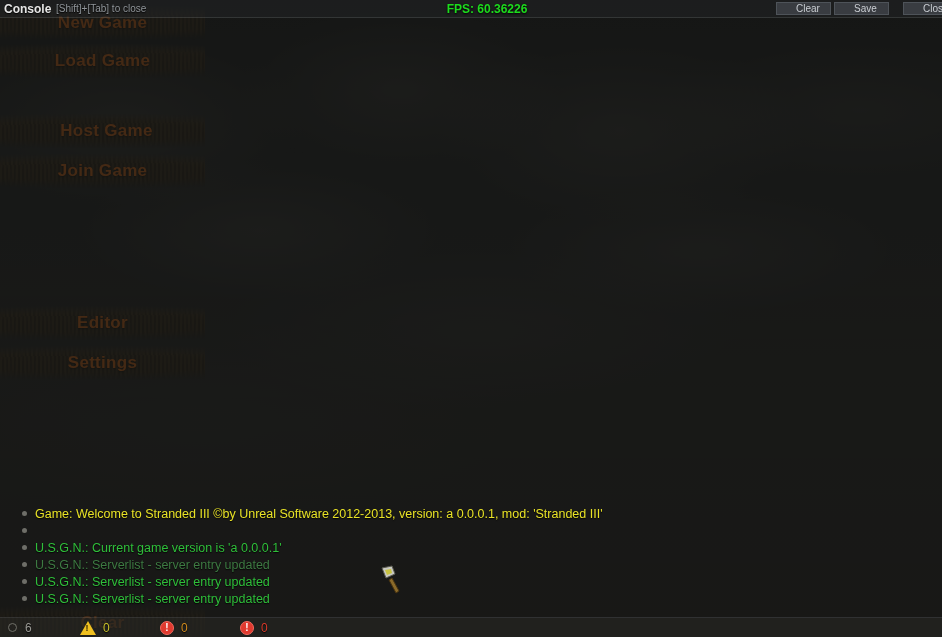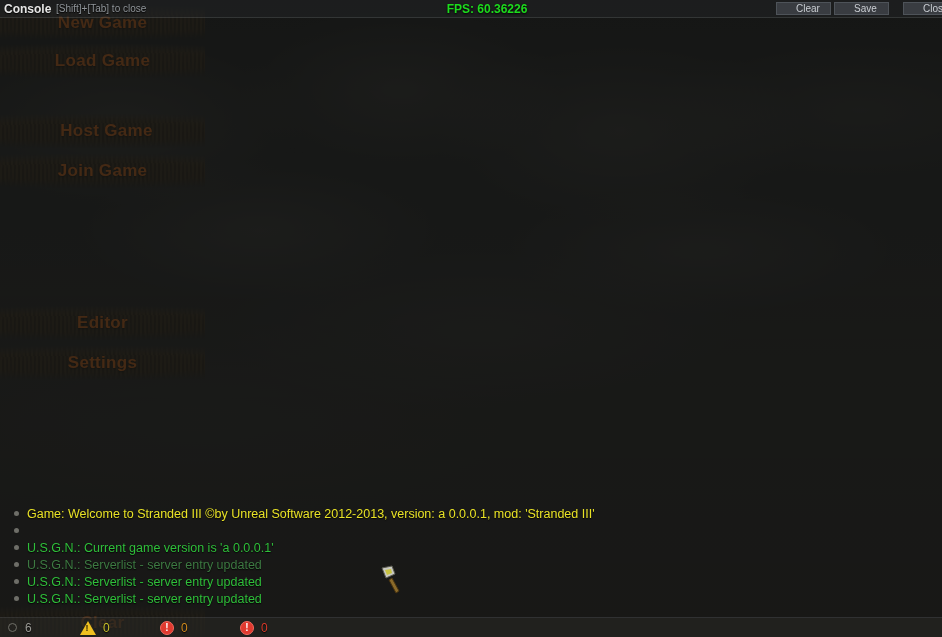--- a/index.html
+++ b/index.html
@@ -107,21 +107,21 @@
     text-align:center; font-size:12px; font-weight:bold;
     color:#1ddb1d; text-shadow:0 1px 2px rgba(0,0,0,0.95);padding-left:32px;
   }
 
   
   #console-log {
     position:absolute; left:0; top:505px; width:942px; height:112px;
   }
   .log-line {
     position:relative; height:17px; display:flex; align-items:center;
-    padding-left:14px; font-size:12.5px;
+    padding-left:22px; font-size:12.5px;
     text-shadow:0 1px 1px rgba(0,0,0,0.85);
   }
   .log-bullet {
     width:5px; height:5px; border-radius:50%;
     background:#6e6e68; margin-right:8px; flex:none;
   }
 
   #console-footer-rule {
     position:absolute; left:0; top:617px; width:942px; height:1px;
     background:rgba(120,125,130,0.26);

